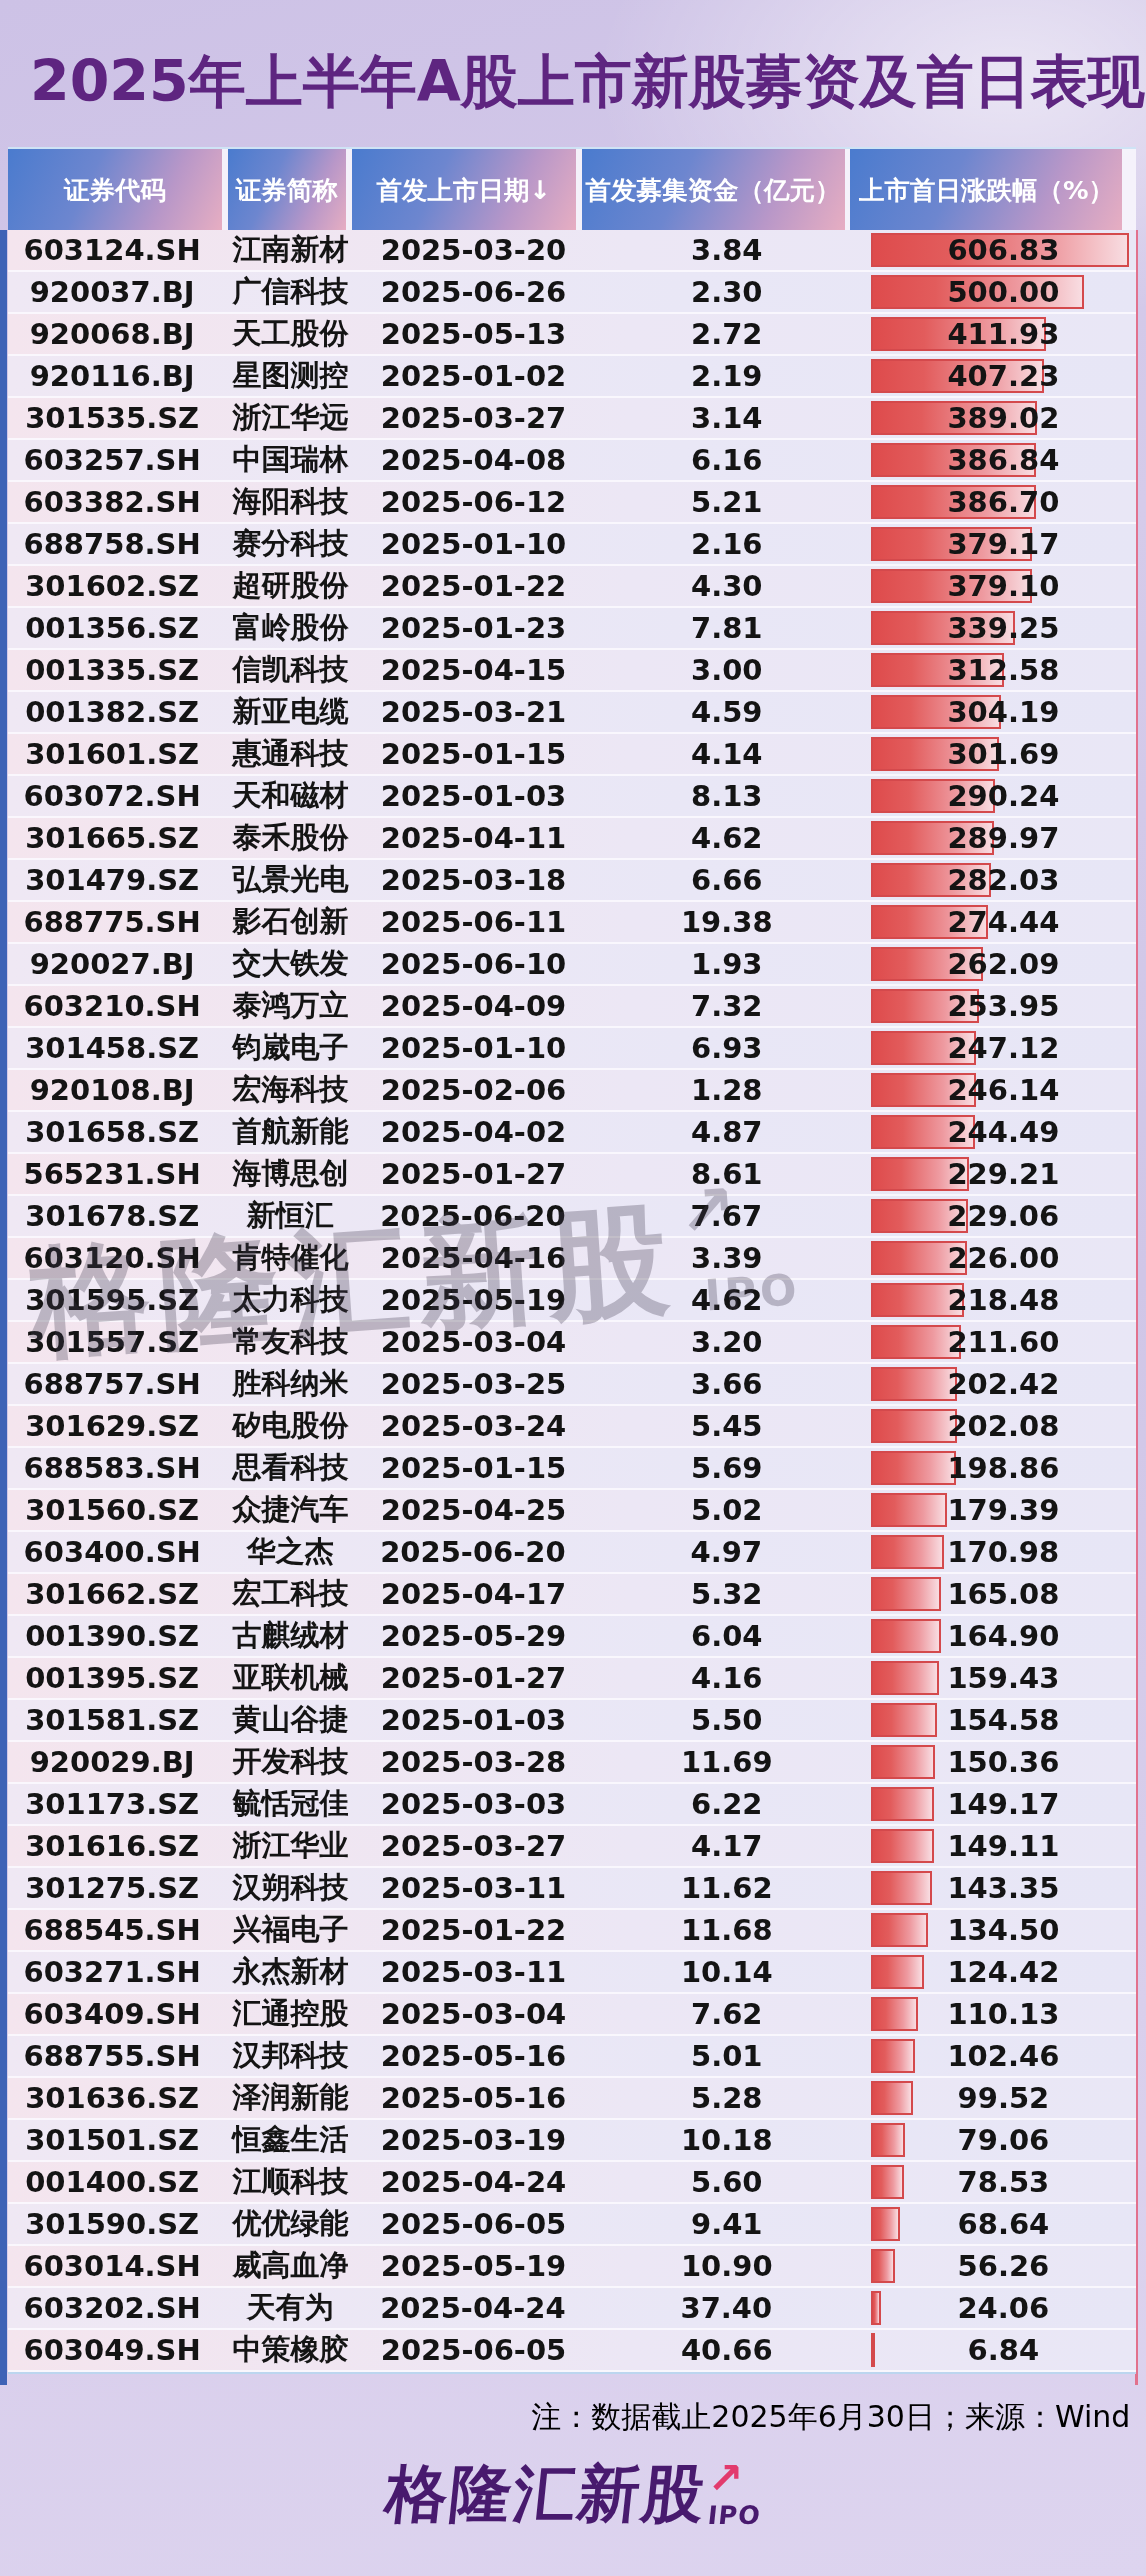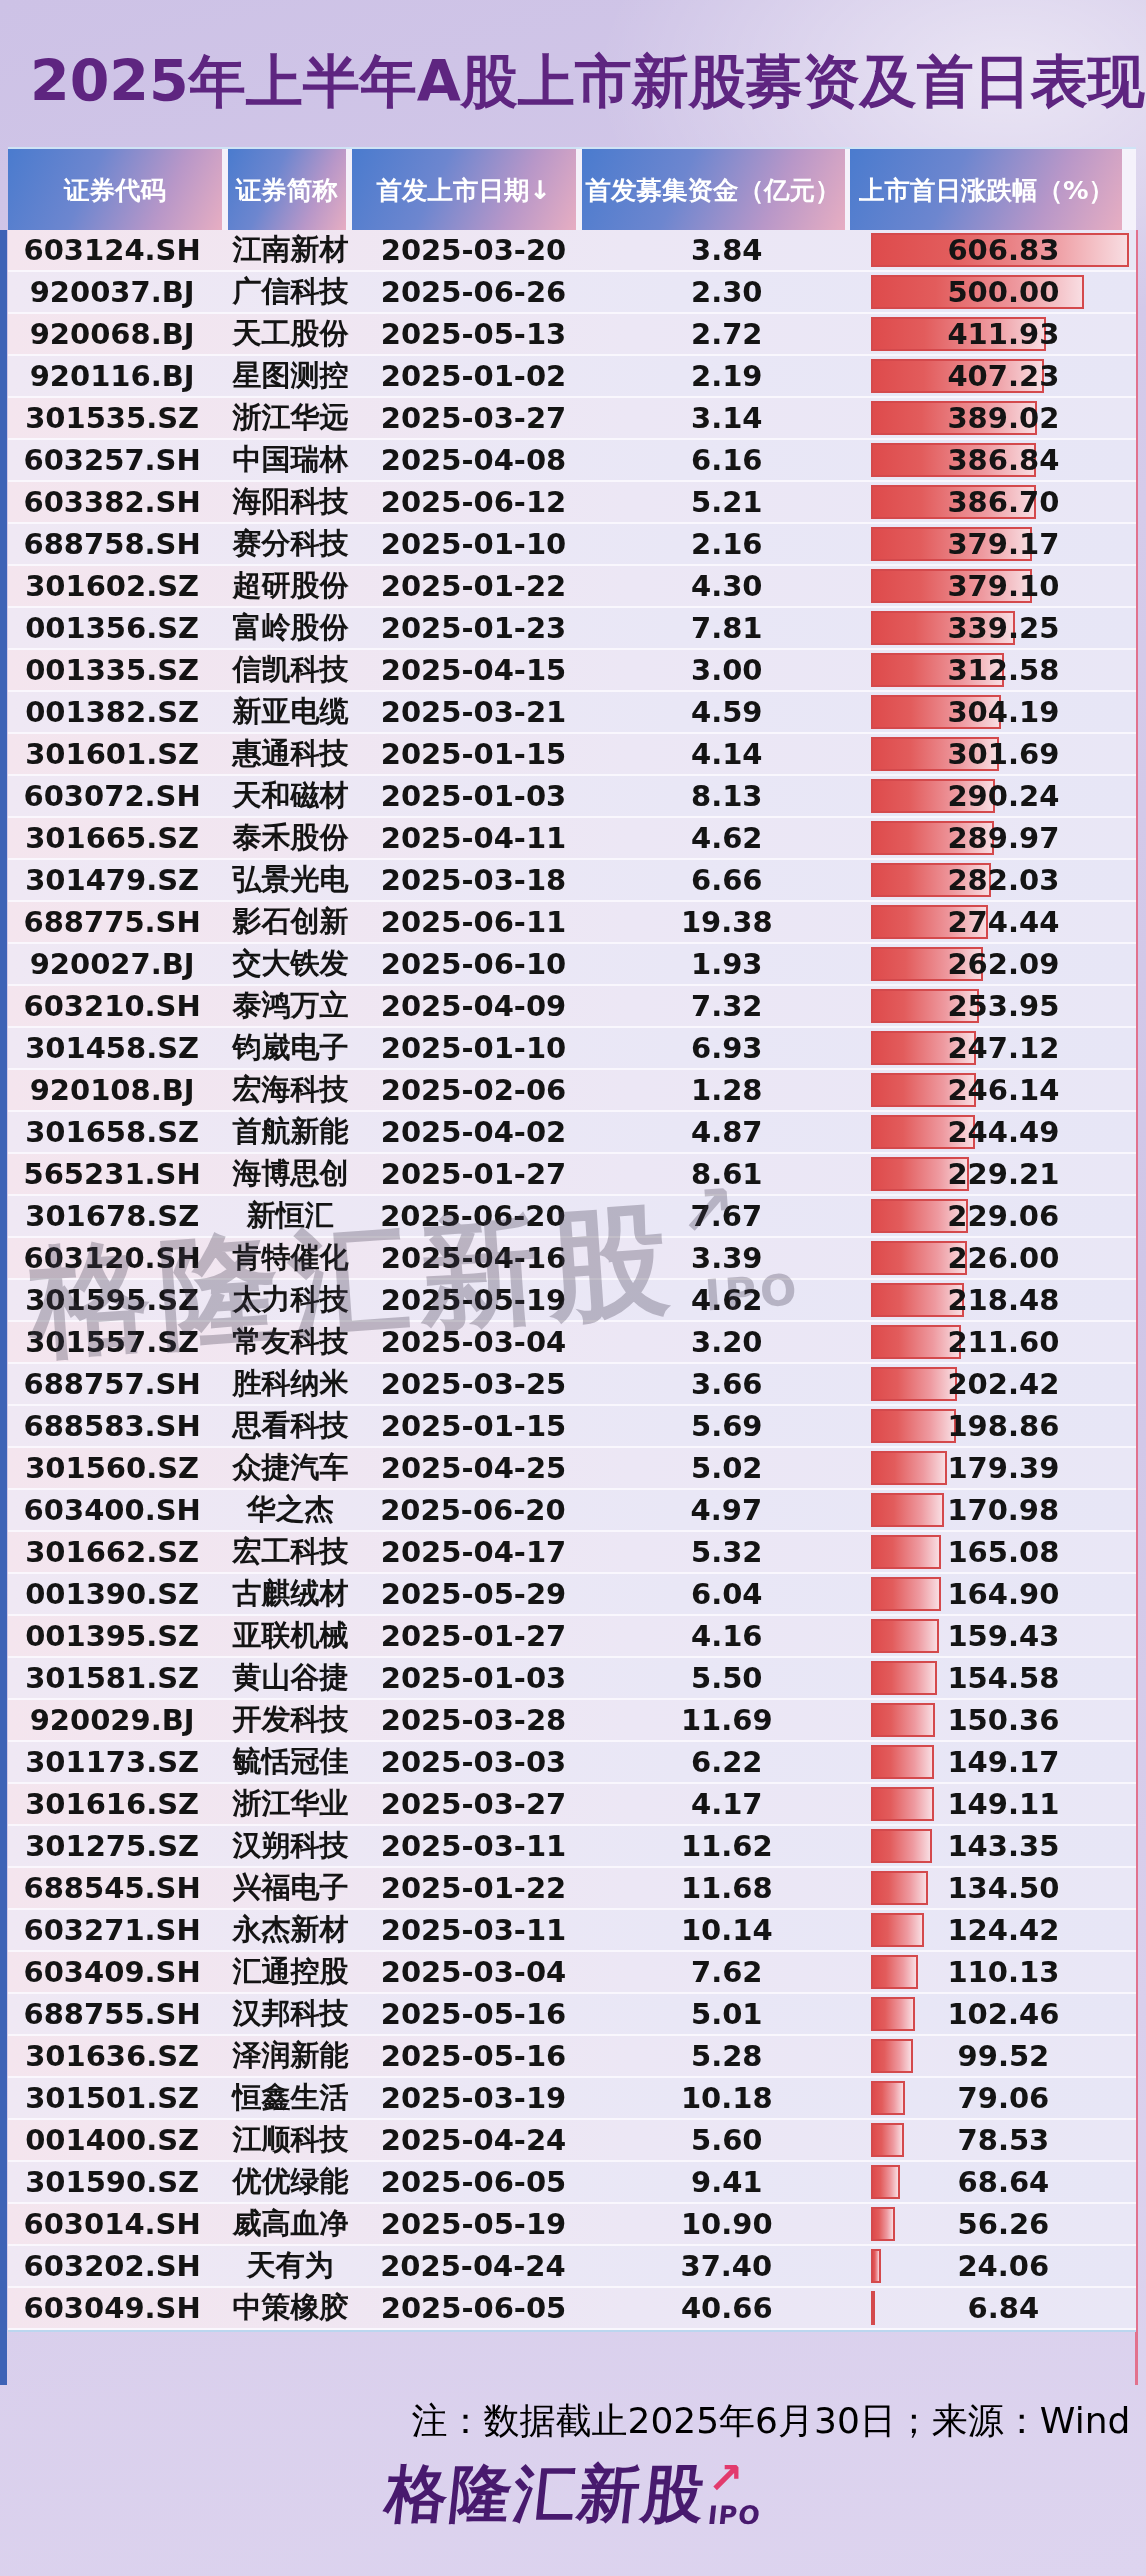--- a/index.html
+++ b/index.html
@@ -55,21 +55,21 @@
   .watermark{
     position:absolute;left:29px;top:1185px;width:1109px;
     font-size:120px;font-weight:800;color:rgba(66,60,78,.30);
     transform:rotate(-4deg);white-space:nowrap;letter-spacing:9.8px;
     z-index:5;pointer-events:none;display:flex;align-items:flex-start;
   }
   .watermark .wm-arrow{font-size:69px;margin-left:3.9px;line-height:1;}
   .watermark .wm-sub{font-size:43px;font-weight:800;margin-top:94px;margin-left:-47px;letter-spacing:3.9px;}
   .note{
     position:absolute;right:15.7px;top:2397px;
-    font-size:36px;color:#000;font-weight:500;
+    font-size:30px;color:#000;font-weight:500;
   }
   .logo{
     position:absolute;left:0;top:2451px;width:100%;
     display:flex;justify-content:center;align-items:flex-start;
   }
   .logo-main{
     font-size:62px;font-weight:900;color:#481a6e;
     transform:skewX(-6deg);letter-spacing:2px;line-height:1.4;
   }
   .logo-side{display:flex;flex-direction:column;align-items:flex-start;margin-left:2px;}
@@ -590,20 +590,38 @@
         <span class="val">2025-03-25</span>
       </div>
       <div class="cell c3">
         <span class="val">3.66</span>
       </div>
       <div class="cell c4">
         <div class="bar" style="width: 32.54%;"></div>
         <span class="val">202.42</span>
       </div>
     </div>
+    <div class="row odd">
+      <div class="cell c0">
+        <span class="val">301629.SZ</span>
+      </div>
+      <div class="cell c1">
+        <span class="val">矽电股份</span>
+      </div>
+      <div class="cell c2">
+        <span class="val">2025-03-24</span>
+      </div>
+      <div class="cell c3">
+        <span class="val">5.45</span>
+      </div>
+      <div class="cell c4">
+        <div class="bar" style="width: 32.49%;"></div>
+        <span class="val">202.08</span>
+      </div>
+    </div>
     <div class="row even">
       <div class="cell c0">
         <span class="val">688583.SH</span>
       </div>
       <div class="cell c1">
         <span class="val">思看科技</span>
       </div>
       <div class="cell c2">
         <span class="val">2025-01-15</span>
       </div>

